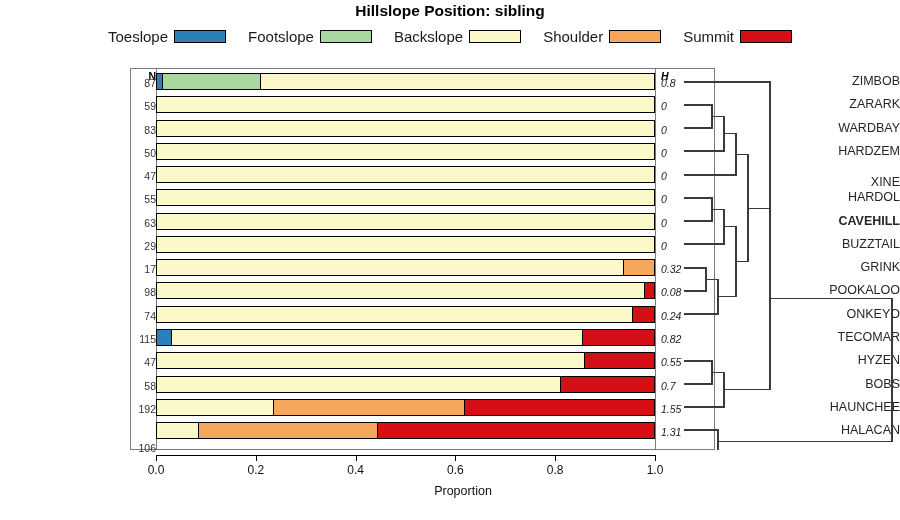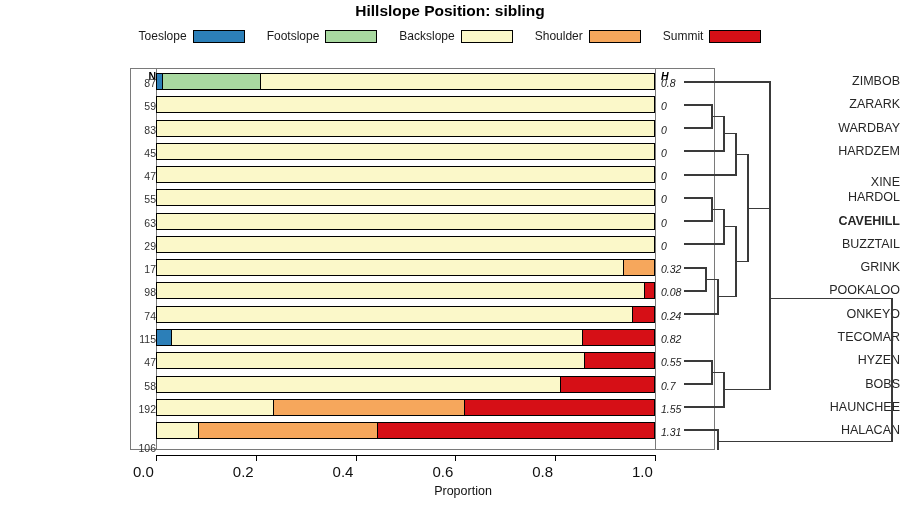--- a/index.html
+++ b/index.html
@@ -14,21 +14,21 @@
     position:absolute;left:0;top:2px;width:900px;text-align:center;
     font-size:15.5px;font-weight:bold;letter-spacing:0px;
   }
 
   
   .legend{position:absolute;left:0;top:26px;width:900px;height:20px;}
   .legend-inner{
     display:flex;justify-content:center;align-items:center;gap:22px;height:20px;
   }
   .legend-item{display:flex;align-items:center;gap:6px;}
-  .legend-label{font-size:12px;color:#1a1a1a;}
+  .legend-label{font-size:15px;color:#1a1a1a;}
   .legend-swatch{width:52px;height:13px;border:1px solid #000;box-sizing:border-box;}
 
   
   .plot-box{
     position:absolute;left:130px;top:68px;width:585px;height:382px;
     border:1px solid #7a7a7a;box-sizing:border-box;background:#fff;
   }
   .inner-sep{
     position:absolute;top:68px;width:0;border-left:1px solid #7a7a7a;height:382px;
   }
@@ -68,22 +68,22 @@
   .seg{height:100%;box-sizing:border-box;border-right:1.2px solid #000;}
   .seg:last-child{border-right:none;}
 
   
   .axis-line{
     position:absolute;left:156px;top:455px;width:499px;height:0;
     border-top:1px solid #000;
   }
   .tick{position:absolute;top:455px;width:0;height:6px;border-left:1px solid #000;}
   .ticklabel{
-    position:absolute;top:463px;width:46px;margin-left:-23px;text-align:left;
-    font-size:15px;color:#111;
+    position:absolute;top:463px;width:46px;margin-left:-23px;text-align:center;
+    font-size:12px;color:#111;
   }
   .xlab{
     position:absolute;left:0;top:484px;width:900px;text-align:center;
     font-size:12.5px;color:#111;
   }
   .xlab span{display:inline-block;margin-left:26px;}
 
   
   .dendro{position:absolute;left:670px;top:68px;width:230px;height:382px;}
   .dendro svg{display:block;}
@@ -142,21 +142,21 @@
         <div class="seg" style="background: rgb(251, 248, 201); width: 100%;"></div>
       </div>
       <div class="hcol" style="top: 100.27px;">0</div>
       <div class="rowlabel" style="top: 120.54px; padding-left: 16px;">WARDBAY</div>
       <div class="ncol" style="top: 123.54px;">83</div>
       <div class="bar" style="left: 156px; top: 119.54px; width: 499px;">
         <div class="seg" style="background: rgb(251, 248, 201); width: 100%;"></div>
       </div>
       <div class="hcol" style="top: 123.54px;">0</div>
       <div class="rowlabel" style="top: 143.81px;">HARDZEM</div>
-      <div class="ncol" style="top: 146.81px;">45</div>
+      <div class="ncol" style="top: 146.81px;">50</div>
       <div class="bar" style="left: 156px; top: 142.81px; width: 499px;">
         <div class="seg" style="background: rgb(251, 248, 201); width: 100%;"></div>
       </div>
       <div class="hcol" style="top: 146.81px;">0</div>
       <div class="rowlabel" style="top: 167.08px; margin-top: 8px;">XINE</div>
       <div class="ncol" style="top: 170.08px;">47</div>
       <div class="bar" style="left: 156px; top: 166.08px; width: 499px;">
         <div class="seg" style="background: rgb(251, 248, 201); width: 100%;"></div>
       </div>
       <div class="hcol" style="top: 170.08px;">0</div>

